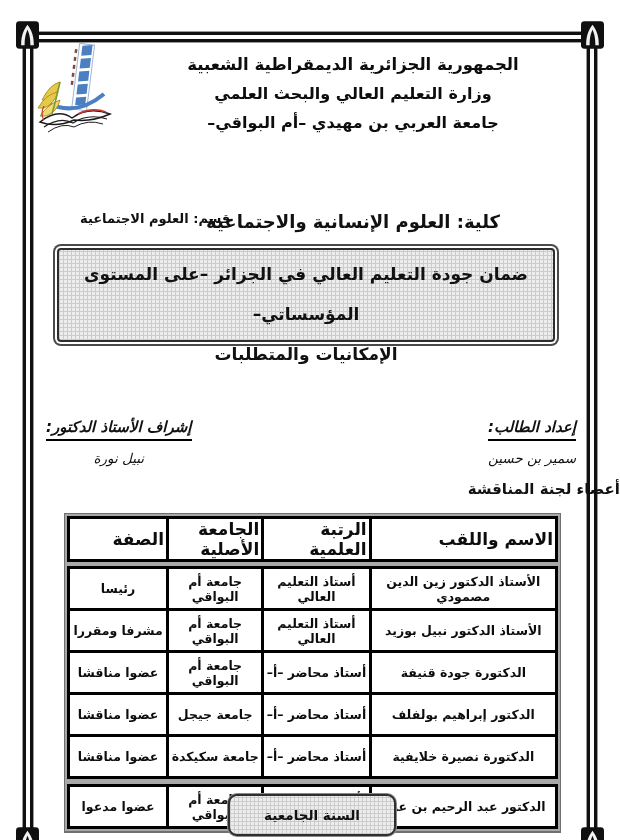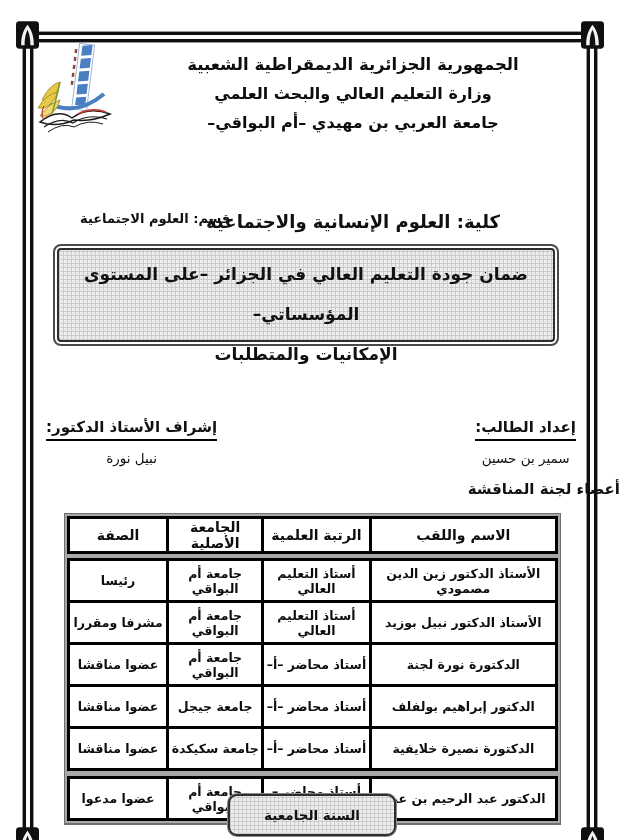--- a/index.html
+++ b/index.html
@@ -38,39 +38,39 @@
   }
   .titlebox{
     position:absolute;left:57px;top:248px;width:494px;height:86px;
     border:2px solid #2e2e2e;border-radius:4px;
     box-shadow:0 0 0 2px #ffffff,0 0 0 4px #4a4a4a;
     text-align:center;font-weight:bold;font-size:17px;line-height:40px;
     padding-top:4px;
   }
   .thesis{position:absolute;top:353px;left:40px;right:40px;text-align:center;font-weight:bold;font-size:14px;}
   
-  .col{position:absolute;top:417px;text-align:center;}
+  .col{position:absolute;top:417px;text-align:center;font-style:italic;}
   .col .lbl{
     display:inline-block;font-weight:bold;font-size:15px;
     border-bottom:2.5px solid #000;padding-bottom:3px;
   }
   .col .nm{margin-top:9px;font-size:13.5px;}
   .col.right{right:44px;}
   .col.left{left:46px;}
   .committee{position:absolute;top:480px;left:0;right:0;font-weight:bold;font-size:15px;}
   
   .twrap{
     position:absolute;left:64px;top:513px;width:491px;
     background:#a8a8a8;padding:2px;border:1px solid #6f6f6f;
     box-shadow:0 1px 0 #6f6f6f;
   }
   table{width:100%;border-collapse:collapse;table-layout:fixed;background:#fff;}
   td,th{border:3px solid #000;text-align:center;vertical-align:middle;
         font-weight:bold;color:#0d0d0d;overflow:hidden;padding:0 2px;}
-  th{height:27px;font-size:14px;}
+  th{height:27px;font-size:17px;text-align:right;}
   td{height:39px;font-size:12.5px;}
   .thead-t{margin-bottom:4px;}
   .tbody-t{margin-bottom:5px;}
   
   .yearbox{
     position:absolute;left:228px;top:794px;width:164px;height:38px;
     border:2px solid #2e2e2e;border-radius:9px;box-shadow:0 0 0 1px #8a8a8a;
     text-align:center;font-weight:bold;font-size:13.5px;line-height:38px;
   }
 </style>
@@ -191,21 +191,21 @@
         <td>جامعة أم البواقي</td>
         <td>رئيسا</td>
       </tr>
       <tr>
         <td>الأستاذ الدكتور نبيل بوزيد</td>
         <td>أستاذ التعليم العالي</td>
         <td>جامعة أم البواقي</td>
         <td>مشرفا ومقررا</td>
       </tr>
       <tr>
-        <td>الدكتورة نورة لجنة</td>
+        <td>الدكتورة جودة قنيفة</td>
         <td>أستاذ محاضر –أ–</td>
         <td>جامعة أم البواقي</td>
         <td>عضوا مناقشا</td>
       </tr>
       <tr>
         <td>الدكتور إبراهيم بولفلف</td>
         <td>أستاذ محاضر –أ–</td>
         <td>جامعة جيجل</td>
         <td>عضوا مناقشا</td>
       </tr>

